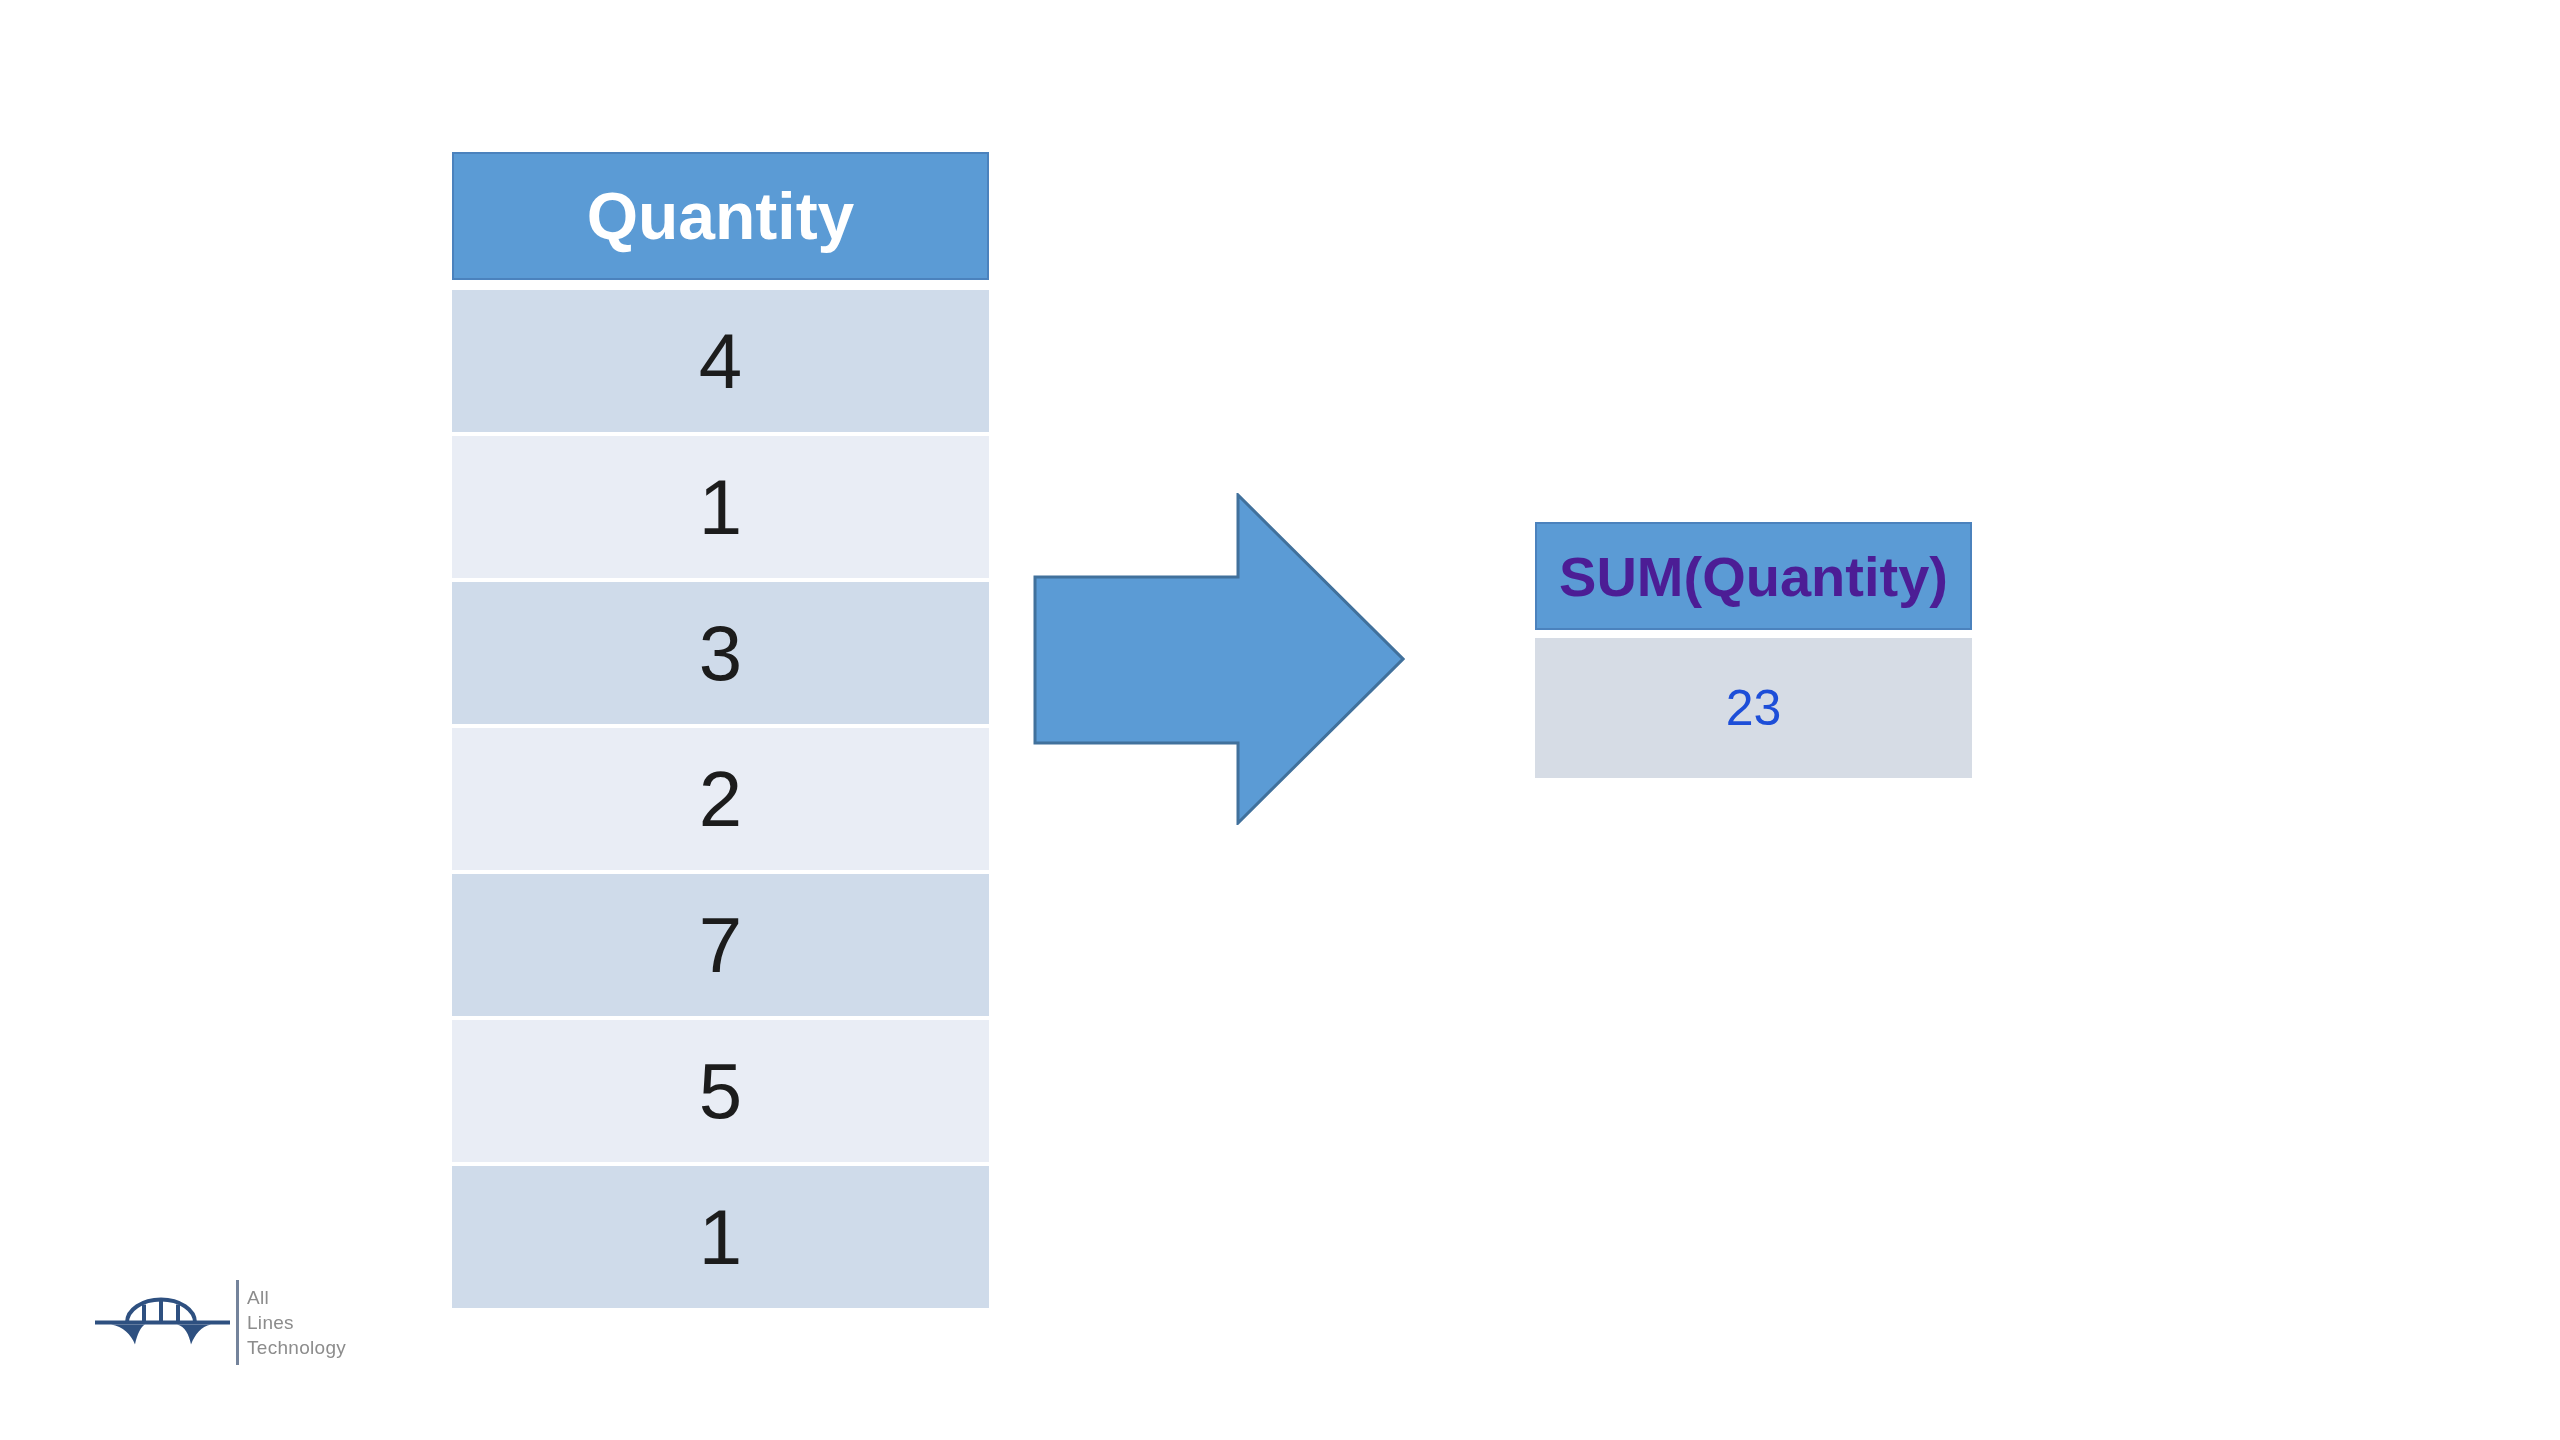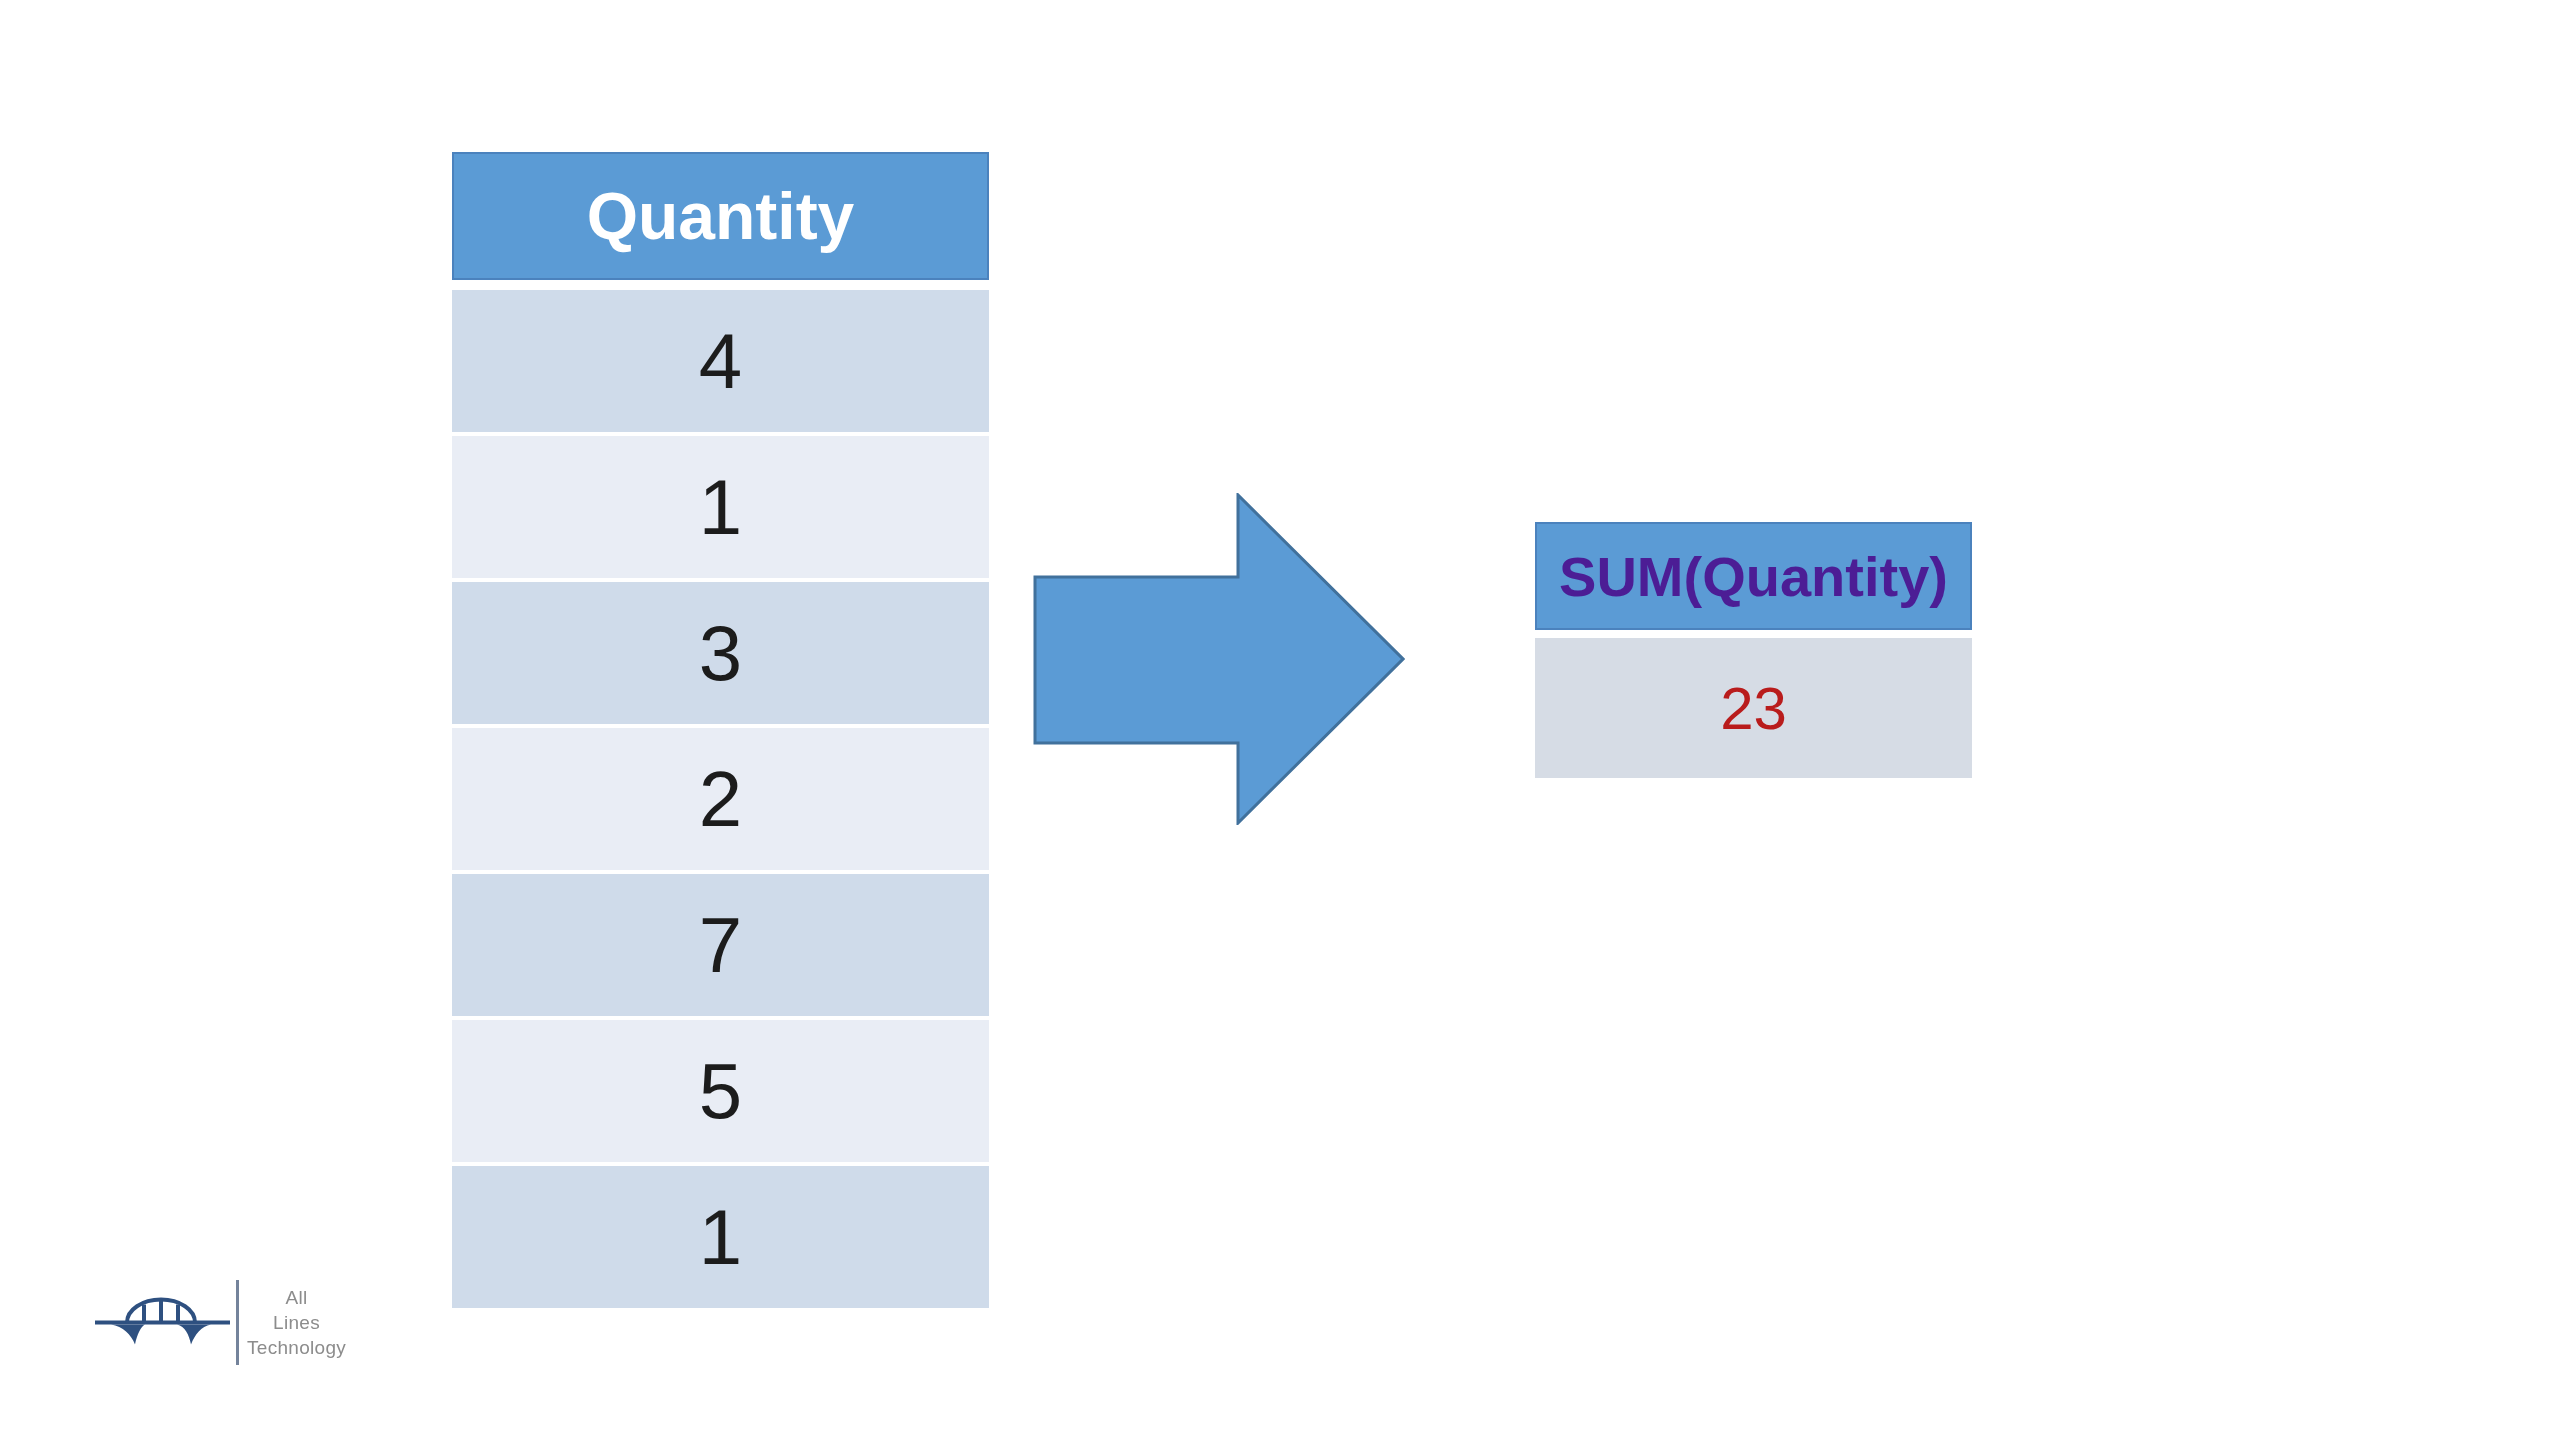--- a/index.html
+++ b/index.html
@@ -84,22 +84,22 @@
     align-items: center;
     justify-content: center;
     margin-bottom: 8px;
   }
   .sum-body {
     height: 140px;
     background: var(--sum-body, #d6dce5);
     display: flex;
     align-items: center;
     justify-content: center;
-    font-size: 60px;
-    color: #b91c1c;
+    font-size: 50px;
+    color: #1d4ed8;
   }
 
   
   .logo {
     position: absolute;
     left: 95px;
     top: 1280px;
     display: flex;
     align-items: center;
   }
@@ -121,21 +121,20 @@
     height: 85px;
     background: var(--logo-divider, #74839b);
     margin-left: 6px;
     margin-right: 8px;
   }
   .logo-text {
     font-size: 19px;
     line-height: 25px;
     color: var(--logo-text, #8c8c8c);
     letter-spacing: 0.3px;
-    text-align: center;
   }
 </style>
 </head>
 <body>
 
 <div class="canvas">
 
   <div class="qty-table">
     <div class="qty-header">Quantity</div>
     <div id="qty-rows">

